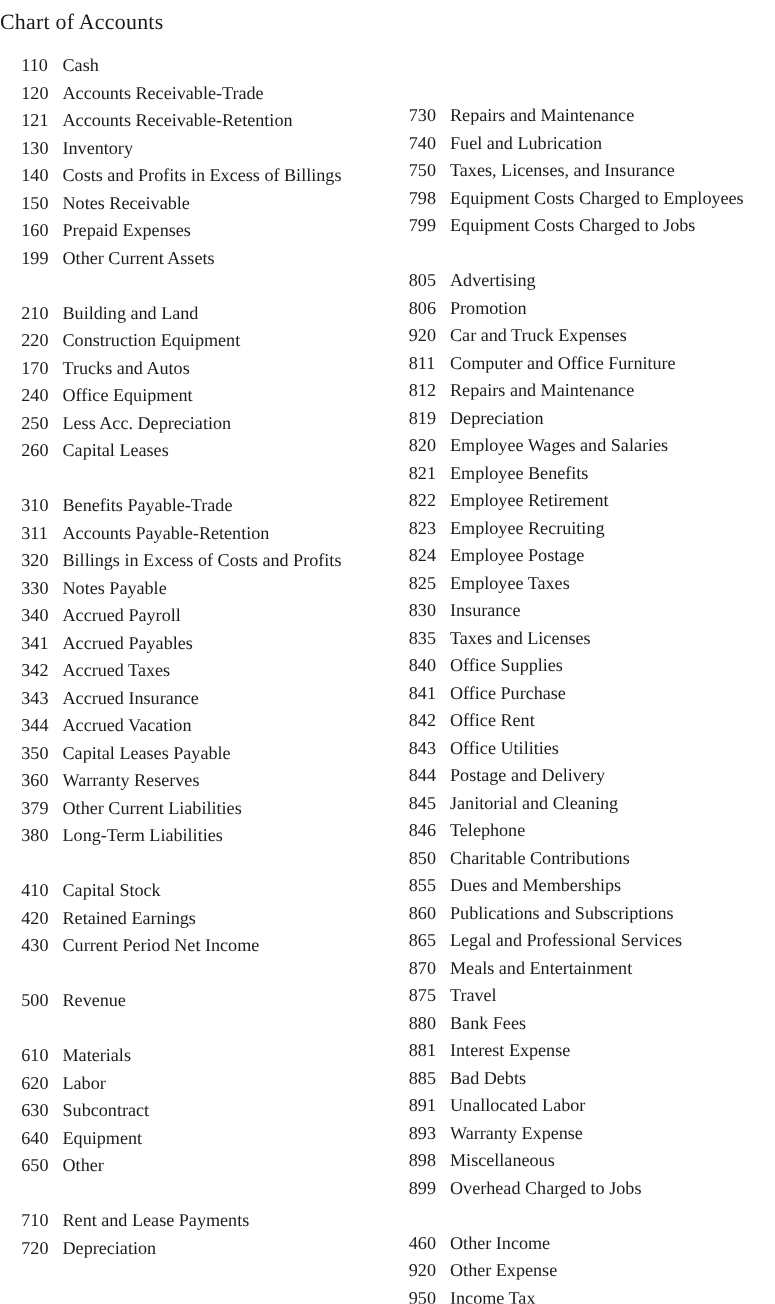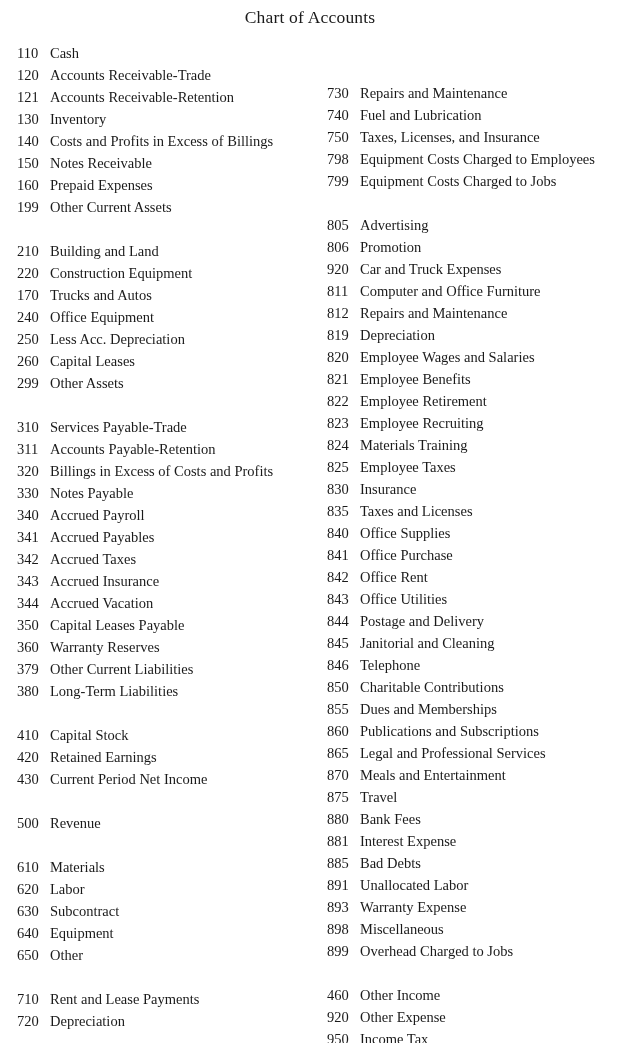--- a/index.html
+++ b/index.html
@@ -20,21 +20,21 @@
     position: relative;
     width: 620px;
     height: 1043px;
     box-sizing: border-box;
   }
   .doc-title {
     position: absolute;
     top: 5px;
     left: 0;
     width: 620px;
-    text-align: center;
+    text-align: left;
     font-size: 17.5px;
     font-weight: 400;
     letter-spacing: 0.2px;
     color: #1a1a1a;
     line-height: 24px;
     white-space: nowrap;
   }
   .columns {
     position: absolute;
     top: 42px;
@@ -139,29 +139,25 @@
             <span class="acct-name">Office Equipment</span>
           </div>
           <div class="acct-row">
             <span class="acct-code">250</span>
             <span class="acct-name">Less Acc. Depreciation</span>
           </div>
           <div class="acct-row">
             <span class="acct-code">260</span>
             <span class="acct-name">Capital Leases</span>
           </div>
-          <div class="acct-row">
-            <span class="acct-code">299</span>
-            <span class="acct-name">Other Assets</span>
-          </div>
         </div>
         <div class="group">
           <div class="acct-row">
             <span class="acct-code">310</span>
-            <span class="acct-name">Services Payable-Trade</span>
+            <span class="acct-name">Benefits Payable-Trade</span>
           </div>
           <div class="acct-row">
             <span class="acct-code">311</span>
             <span class="acct-name">Accounts Payable-Retention</span>
           </div>
           <div class="acct-row">
             <span class="acct-code">320</span>
             <span class="acct-name">Billings in Excess of Costs and Profits</span>
           </div>
           <div class="acct-row">
@@ -317,21 +313,21 @@
           <div class="acct-row">
             <span class="acct-code">822</span>
             <span class="acct-name">Employee Retirement</span>
           </div>
           <div class="acct-row">
             <span class="acct-code">823</span>
             <span class="acct-name">Employee Recruiting</span>
           </div>
           <div class="acct-row">
             <span class="acct-code">824</span>
-            <span class="acct-name">Materials Training</span>
+            <span class="acct-name">Employee Postage</span>
           </div>
           <div class="acct-row">
             <span class="acct-code">825</span>
             <span class="acct-name">Employee Taxes</span>
           </div>
           <div class="acct-row">
             <span class="acct-code">830</span>
             <span class="acct-name">Insurance</span>
           </div>
           <div class="acct-row">

